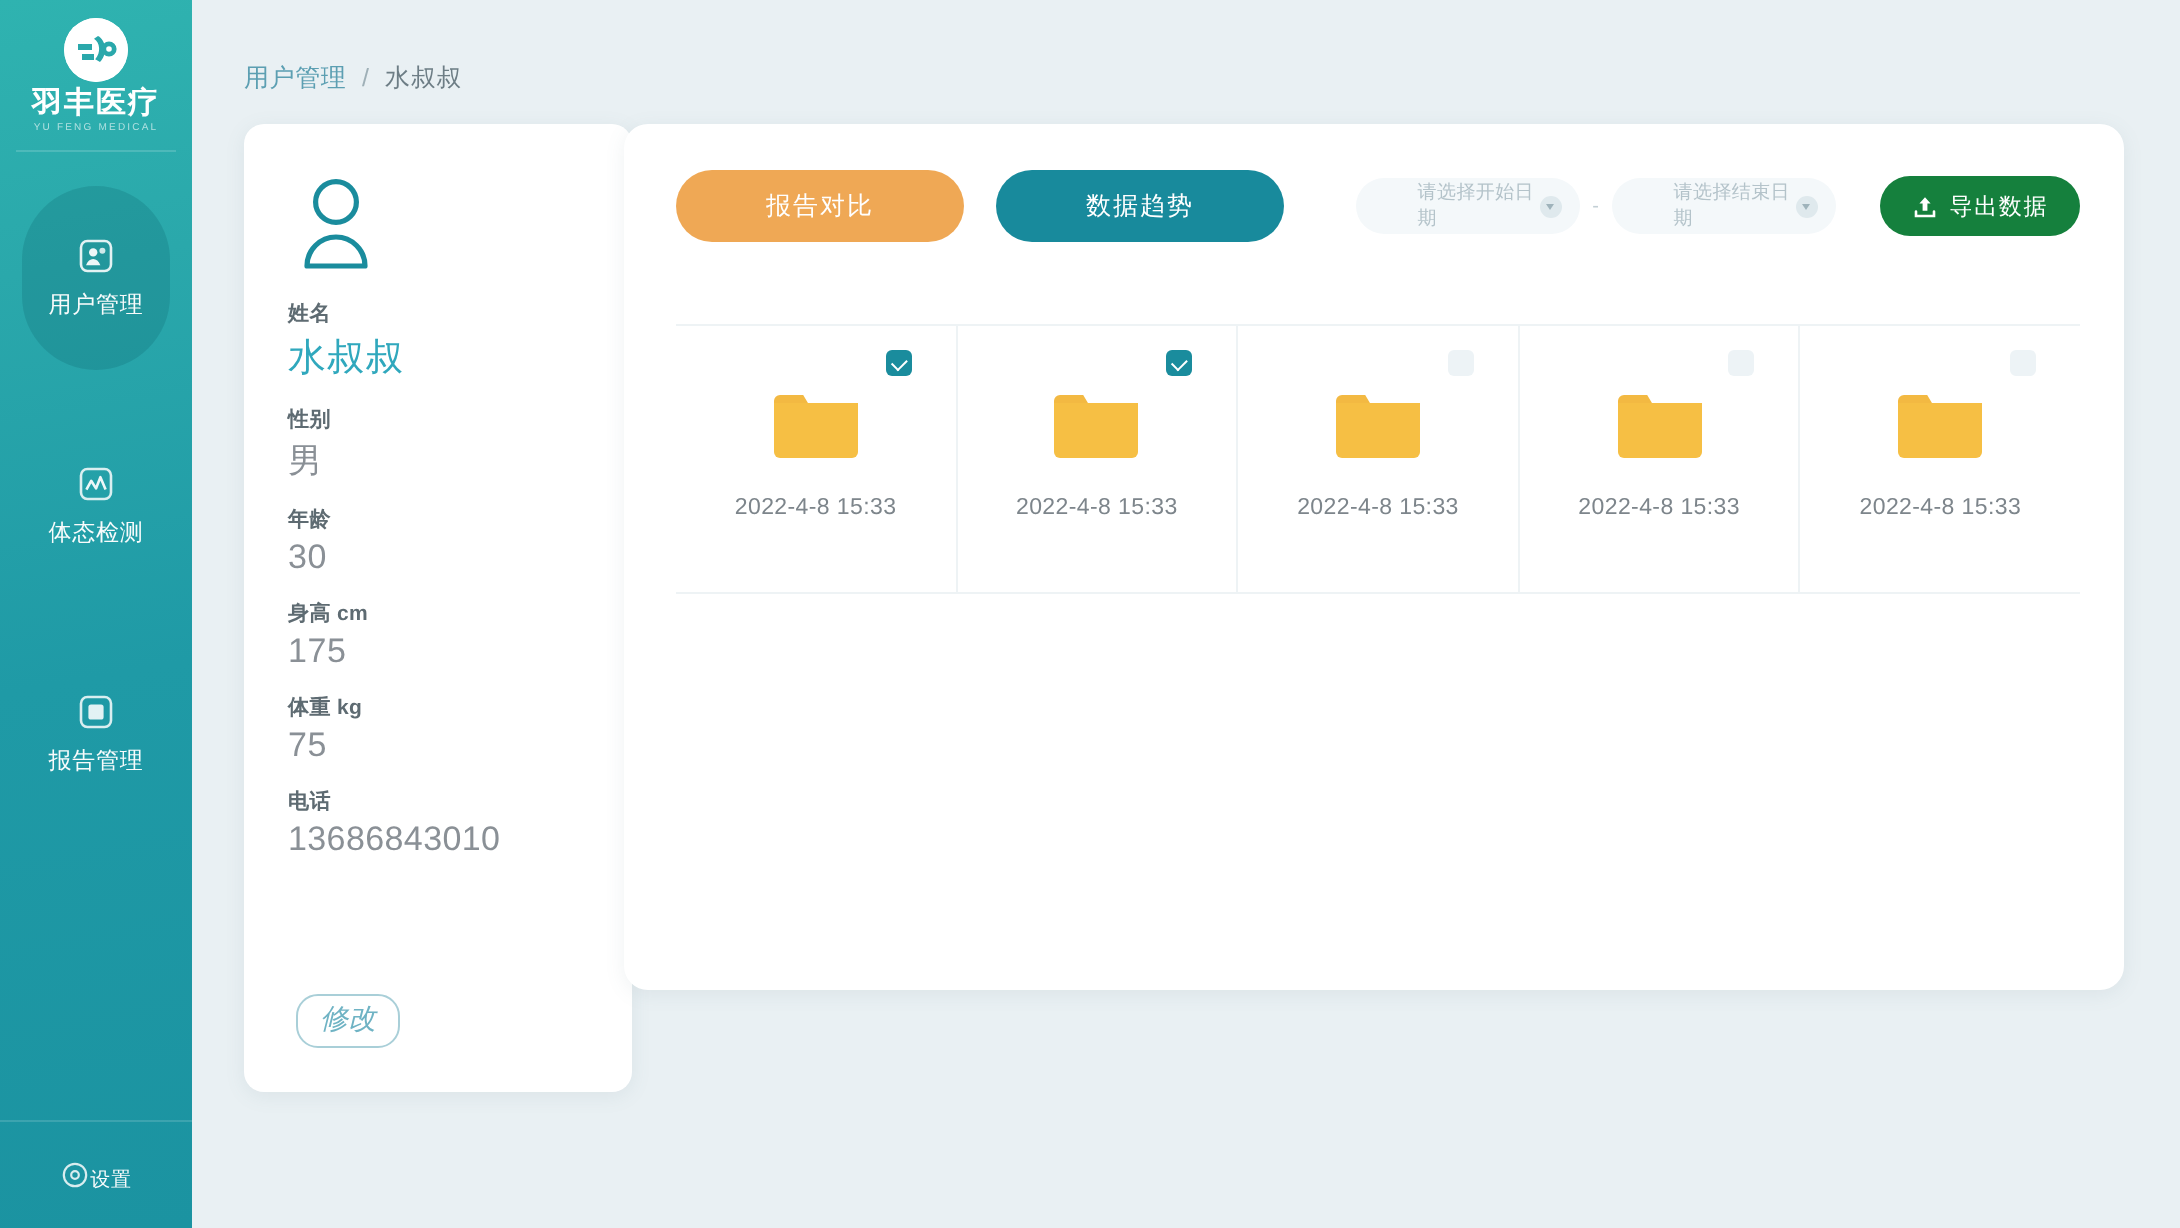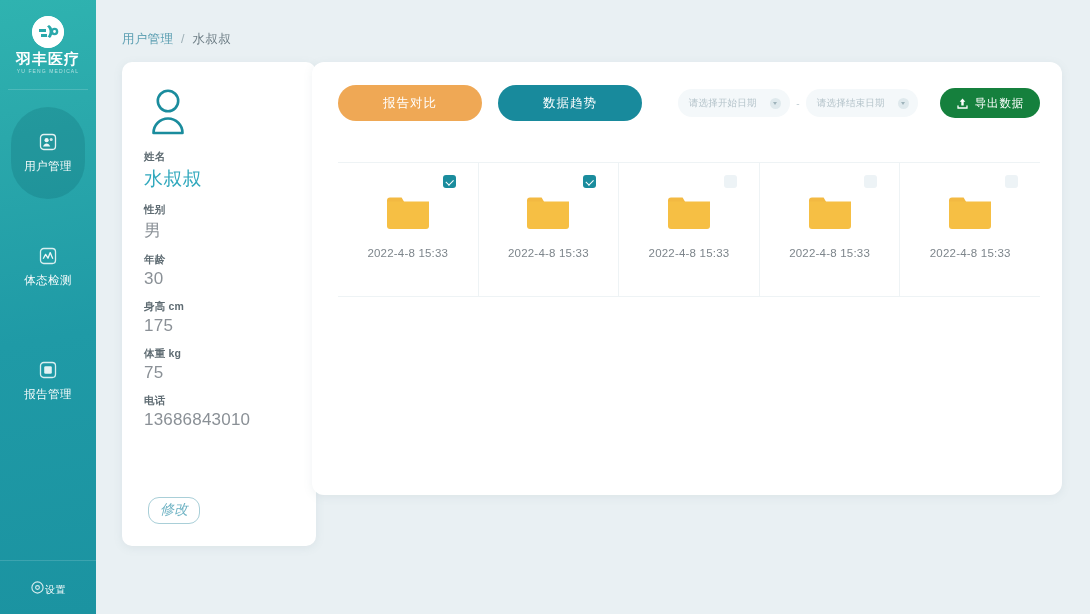--- a/index.html
+++ b/index.html
@@ -12,21 +12,21 @@
   #app { position: relative; width: 1090px; height: 614px; display: flex; }
 
   
   .sidebar {
     width: 96px; height: 614px;
     background: linear-gradient(170deg, #2fb3b0 0%, #2aa8ab 22%, #1f9aa6 55%, #1b93a1 100%);
     display: flex; flex-direction: column; align-items: center;
     position: relative; flex: 0 0 96px;
   }
   .brand {
-    width: 96px; height: 90px;
+    width: 96px; height: 76px;
     display: flex; flex-direction: column; align-items: center; justify-content: center;
     position: relative;
   }
   .brand-mark {
     width: 32px; height: 32px; border-radius: 50%;
     background: #ffffff;
     position: relative; overflow: hidden; margin-bottom: 3px;
   }
   .brand-mark svg { position: absolute; left: 0; top: 0; }
   .brand-name {
@@ -119,21 +119,21 @@
     font-family: "Liberation Sans", sans-serif; font-size: 12.5px; color: #ffffff;
     letter-spacing: 1px; width: 144px;
   }
   .tab-btn.orange { background: #efa855; margin-right: 16px; }
   .tab-btn.teal { background: #188a9c; }
   .picker-group { margin-left: auto; display: flex; align-items: center; }
   .date-picker {
     width: 112px; height: 28px; border-radius: 14px; background: #f4f8fa;
     display: flex; align-items: center; padding: 0 9px 0 11px; cursor: pointer;
   }
-  .date-picker .ph { font-size: 9.5px; color: #b4c3ca; flex: 1; letter-spacing: .2px; }
+  .date-picker .ph { font-size: 9.5px; color: #b4c3ca; flex: 1; letter-spacing: .2px; margin-left: 20px; }
   .caret {
     width: 11px; height: 11px; border-radius: 50%; background: #dfe9ed;
     display: flex; align-items: center; justify-content: center;
   }
   .caret i {
     display: block; width: 0; height: 0;
     border-left: 2.5px solid transparent; border-right: 2.5px solid transparent;
     border-top: 3px solid #9fb3bb;
   }
   .range-dash { width: 16px; text-align: center; color: #c3cfd5; font-size: 10px; }

